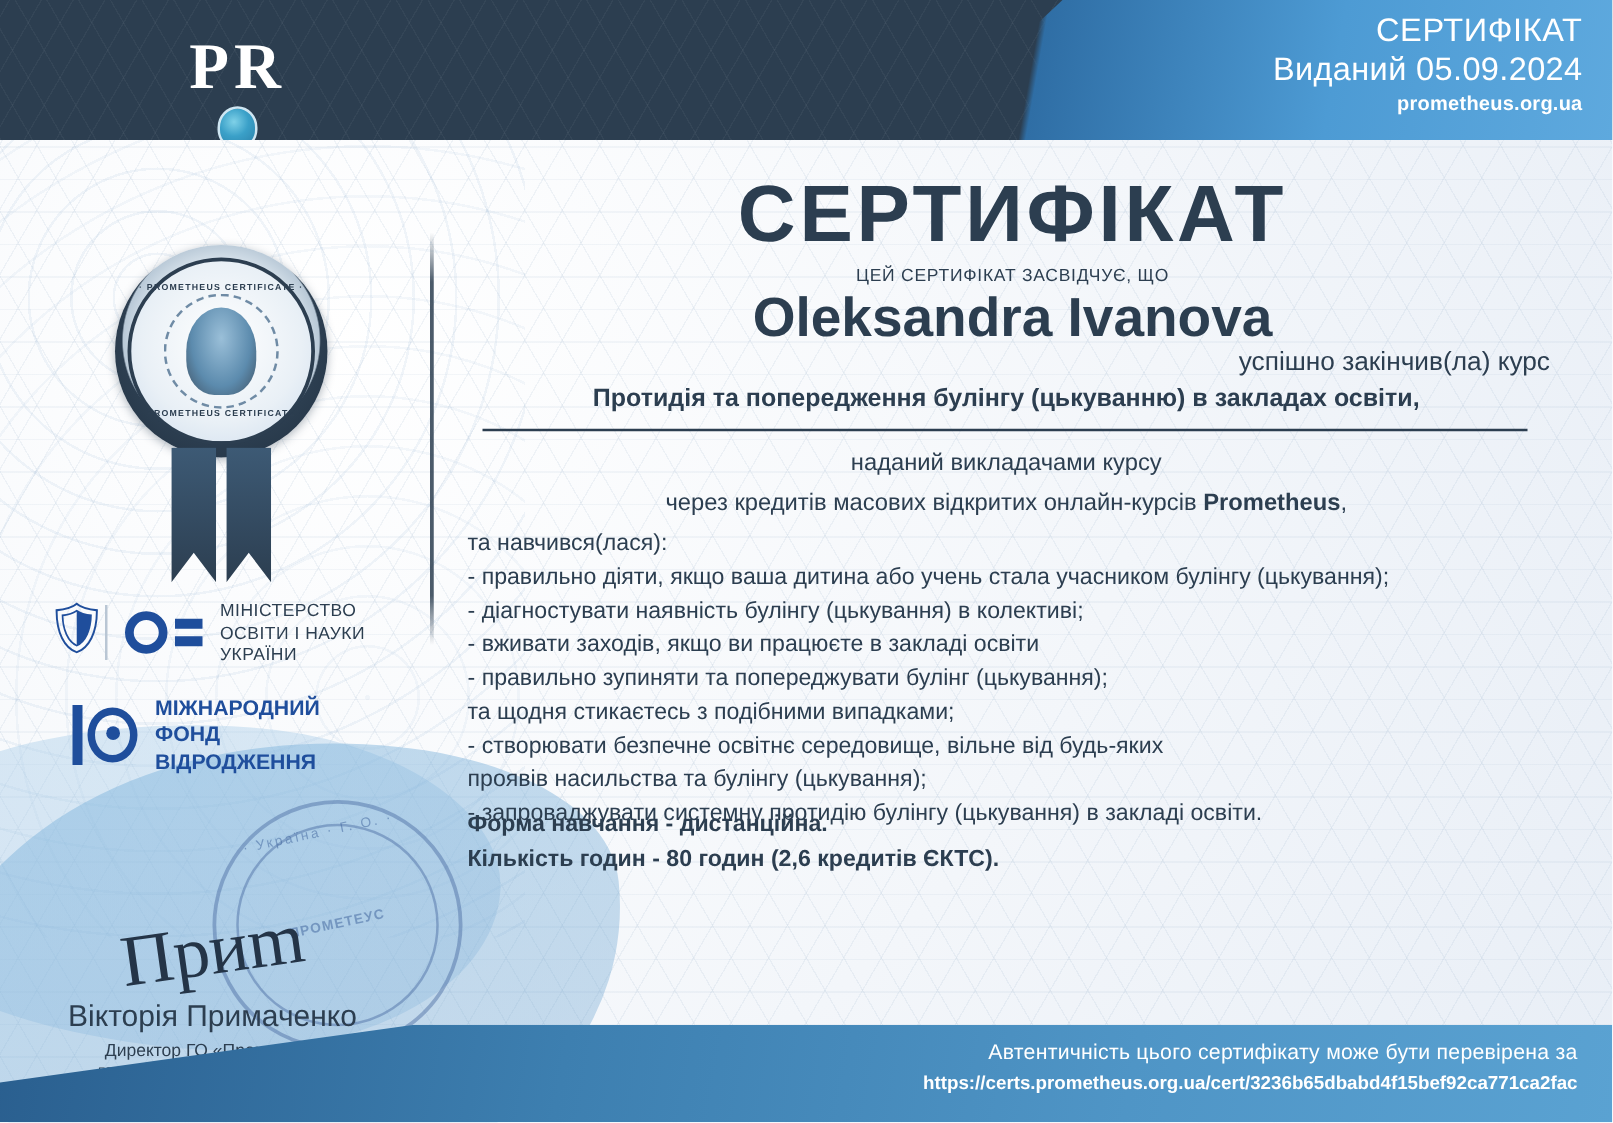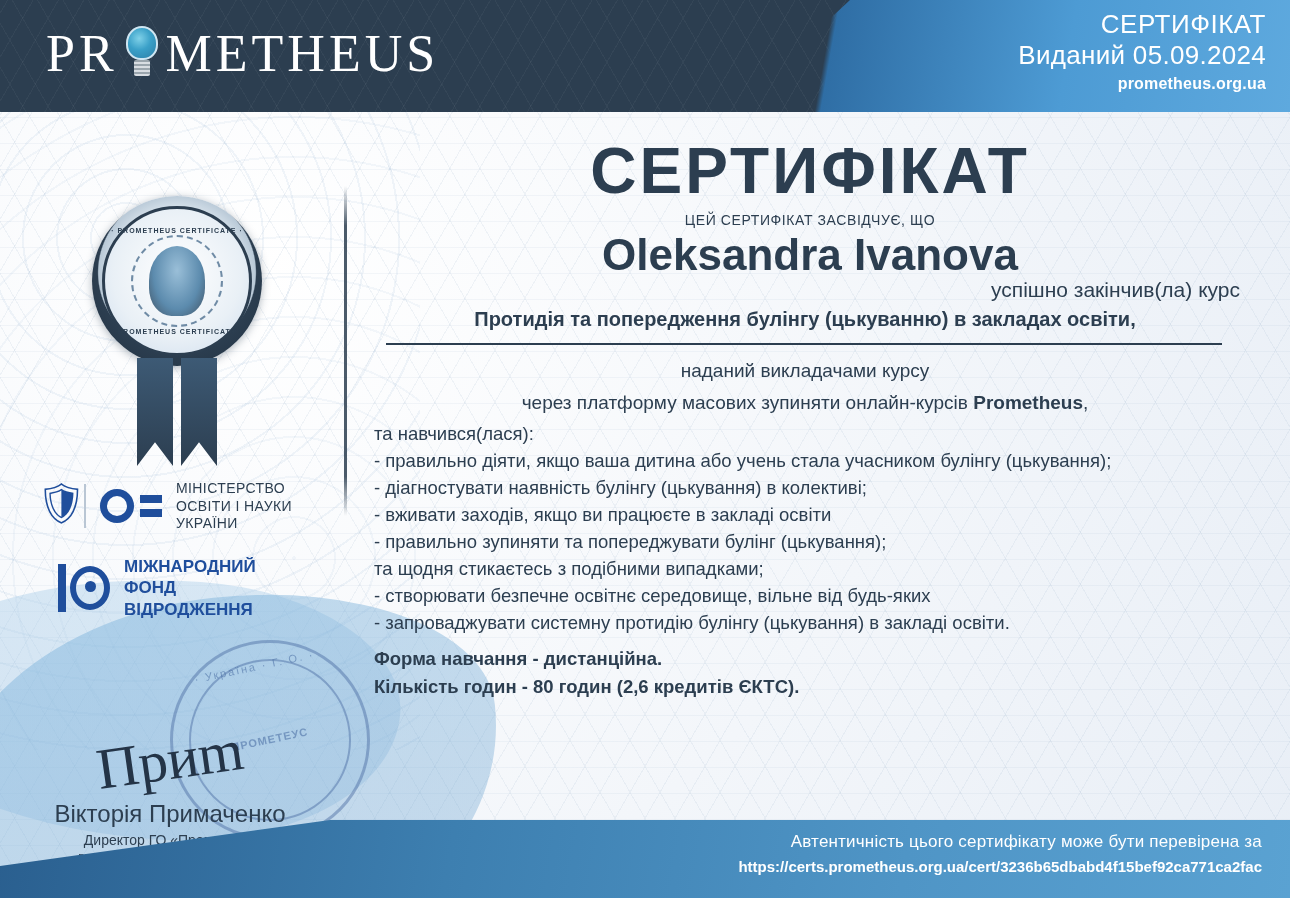--- a/index.html
+++ b/index.html
@@ -56,23 +56,23 @@
   }
   .hdr-cert-label { font-size: 26px; letter-spacing: 0.5px; line-height: 1.15; }
   .hdr-cert-date  { font-size: 26px; letter-spacing: 0.3px; line-height: 1.2; }
   .hdr-site { font-size: 16px; font-weight: bold; margin-top: 4px; letter-spacing: 0.2px; }
 
   .logo {
     position: absolute; left: 46px; top: 24px;
     color: #ffffff;
     font-family: "Liberation Serif", serif;
     font-size: 52px;
-    font-weight: normal;
+    font-weight: bold;
     letter-spacing: 4px;
-    display: flex; align-items: flex-start;
+    display: flex; align-items: center; flex-direction: column;
   }
   .logo .bulb {
     display: inline-block; width: 44px; height: 56px;
     margin: 0 2px; position: relative; vertical-align: middle;
   }
   .logo .bulb .glass {
     position: absolute; left: 6px; top: 2px; width: 32px; height: 34px;
     border-radius: 50% 50% 45% 45%;
     background: radial-gradient(circle at 40% 35%, #7fd1e8 0%, #3aa0c8 45%, #2b7fa8 100%);
     border: 2px solid #cfe6f2;
@@ -371,32 +371,33 @@
 
   <div class="title">СЕРТИФІКАТ</div>
   <div class="subtitle">ЦЕЙ СЕРТИФІКАТ ЗАСВІДЧУЄ, ЩО</div>
   <div class="recipient">Oleksandra Ivanova</div>
   <div class="finished">успішно закінчив(ла) курс</div>
   <div class="course">Протидія та попередження булінгу (цькуванню) в закладах освіти,</div>
   <div class="hr"></div>
 
   <div class="given">наданий викладачами курсу</div>
   <div class="platform">
-    <span>через платформу масових зупиняти онлайн-курсів </span><b>Prometheus</b><span>,</span>
+    <span>через кредитів масових відкритих онлайн-курсів </span><b>Prometheus</b><span>,</span>
   </div>
 
   <div class="learned">
     <span class="lead">та навчився(лася):</span>
     <ul>
       <li>- правильно діяти, якщо ваша дитина або учень стала учасником булінгу (цькування);</li>
       <li>- діагностувати наявність булінгу (цькування) в колективі;</li>
       <li>- вживати заходів, якщо ви працюєте в закладі освіти</li>
       <li>- правильно зупиняти та попереджувати булінг (цькування);</li>
       <li>та щодня стикаєтесь з подібними випадками;</li>
       <li>- створювати безпечне освітнє середовище, вільне від будь-яких</li>
+      <li>проявів насильства та булінгу (цькування);</li>
       <li>- запроваджувати системну протидію булінгу (цькування) в закладі освіти.</li>
     </ul>
   </div>
 
   <div class="form-block">
     <div>Форма навчання - дистанційна.</div>
     <div>Кількість годин - 80 годин (2,6 кредитів ЄКТС).</div>
   </div>
 
 

